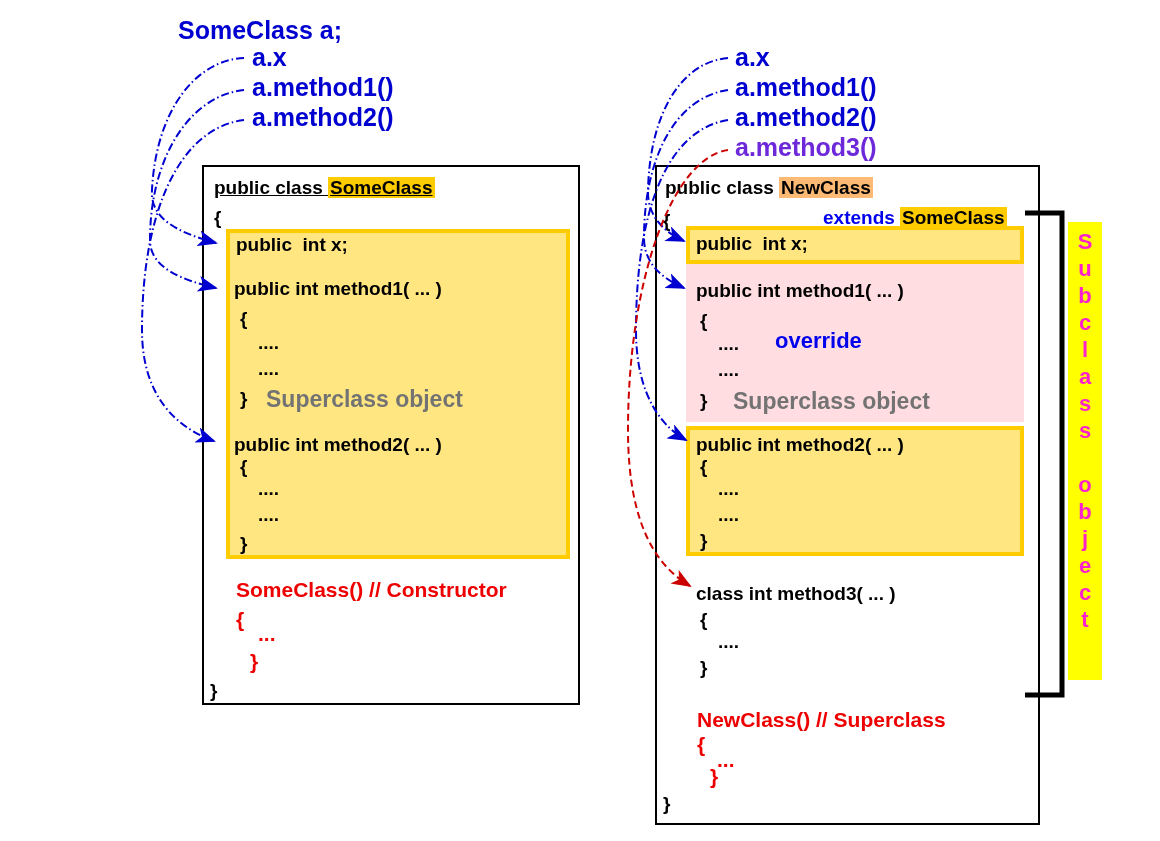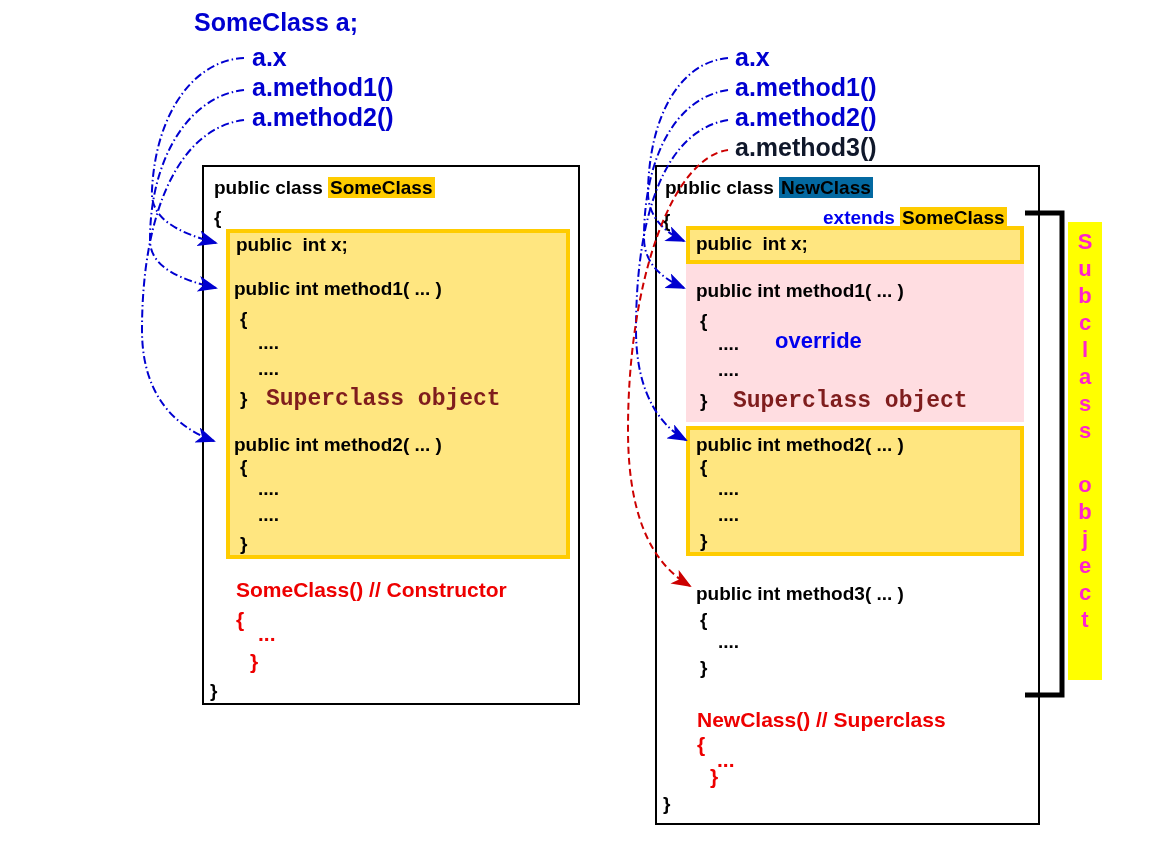--- a/index.html
+++ b/index.html
@@ -5,61 +5,61 @@
   html,body{margin:0;padding:0;background:#ffffff;}
   body{width:1160px;height:841px;position:relative;overflow:hidden;
        font-family:"Liberation Sans", sans-serif;}
   .canvas{position:absolute;left:0;top:0;width:1160px;height:841px;}
   svg.arrows{position:absolute;left:0;top:0;width:1160px;height:841px;pointer-events:none;}
 
   
   .decl{position:absolute;font-weight:bold;color:#0000d0;white-space:pre;}
   .decl.title{font-size:25px;}
   .usage{position:absolute;font-weight:bold;font-size:25px;white-space:pre;color:#0000d0;}
-  .usage.red{color:#0f172a;}
+  .usage.red{color:#6d28d9;}
 
   
   .classbox{position:absolute;border:2px solid #000000;background:#ffffff;box-sizing:border-box;}
 
   
   .code{position:absolute;font-size:19px;color:#000000;white-space:pre;font-weight:600;}
   .kw-extends{color:#0000ee;font-weight:bold;margin-left:28px;}
   .ctor{position:absolute;font-size:21px;color:#ee0000;font-weight:bold;white-space:pre;}
 
   
   .hl{padding:0 2px;}
   .hl-gold{background:#ffcc00;}
-  .hl-yellow{background:#0369a1;}
+  .hl-yellow{background:#fdba74;}
 
   
   .block-yellow{position:absolute;background:#ffe680;border:4px solid #ffcc00;box-sizing:border-box;}
   .block-pink{position:absolute;background:#ffdde1;box-sizing:border-box;}
 
-  .supercls{position:absolute;font-size:23px;font-weight:bold;color:#7f1d1d;white-space:pre;font-family:Liberation Mono, monospace;}
+  .supercls{position:absolute;font-size:23px;font-weight:bold;color:#737373;white-space:pre;}
   .override{position:absolute;font-size:22px;font-weight:bold;color:#0000ee;white-space:pre;}
 
   
   .vlabel{position:absolute;background:#ffff00;color:#ff22cc;font-weight:bold;font-size:22px;
           text-align:center;line-height:27px;letter-spacing:0;}
   .vlabel span{display:block;}
 </style>
 </head>
 <body>
 
 <div class="canvas">
 
-  <div class="decl title" style="left:178px;top:8px;margin-left:16px;">SomeClass a;</div>
+  <div class="decl title" style="left:178px;top:16px;">SomeClass a;</div>
 
   <div class="usage" style="left:252px;top:43px;">a.x</div>
   <div class="usage" style="left:252px;top:73px;">a.method1()</div>
   <div class="usage" style="left:252px;top:103px;">a.method2()</div>
 
   <div class="classbox" style="left:202px;top:165px;width:378px;height:540px;"></div>
 
-  <div class="code" style="left:214px;top:177px;"><span>public class </span><span class="hl hl-gold">SomeClass</span></div>
+  <div class="code" style="left:214px;top:177px;text-decoration:underline;"><span>public class </span><span class="hl hl-gold">SomeClass</span></div>
 
   <div class="code" style="left:214px;top:207px;">{</div>
 
   <div class="block-yellow" style="left:226px;top:229px;width:344px;height:330px;"></div>
 
   <div class="code" style="left:236px;top:234px;">public  int x;</div>
   <div class="code" style="left:234px;top:278px;">public int method1( ... )</div>
   <div class="code" style="left:240px;top:308px;">{</div>
   <div class="code" style="left:258px;top:332px;">....</div>
   <div class="code" style="left:258px;top:358px;">....</div>
@@ -104,21 +104,21 @@
   <div class="code" style="left:700px;top:390px;">}</div>
   <div class="supercls" style="left:733px;top:388px;">Superclass object</div>
 
   <div class="block-yellow" style="left:686px;top:426px;width:338px;height:130px;"></div>
   <div class="code" style="left:696px;top:434px;">public int method2( ... )</div>
   <div class="code" style="left:700px;top:456px;">{</div>
   <div class="code" style="left:718px;top:478px;">....</div>
   <div class="code" style="left:718px;top:504px;">....</div>
   <div class="code" style="left:700px;top:530px;">}</div>
 
-  <div class="code" style="left:696px;top:583px;">public int method3( ... )</div>
+  <div class="code" style="left:696px;top:583px;">class int method3( ... )</div>
   <div class="code" style="left:700px;top:609px;">{</div>
   <div class="code" style="left:718px;top:631px;">....</div>
   <div class="code" style="left:700px;top:657px;">}</div>
 
   <div class="ctor" style="left:697px;top:708px;">NewClass() // Superclass</div>
   <div class="ctor" style="left:697px;top:733px;">{</div>
   <div class="ctor" style="left:717px;top:748px;">...</div>
   <div class="ctor" style="left:710px;top:765px;">}</div>
   <div class="code" style="left:663px;top:793px;">}</div>
 

